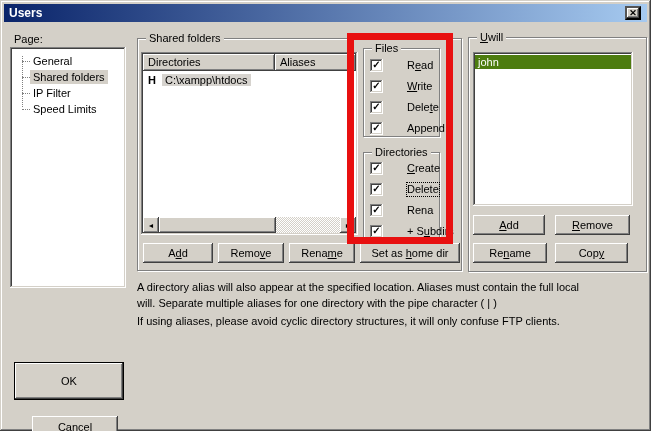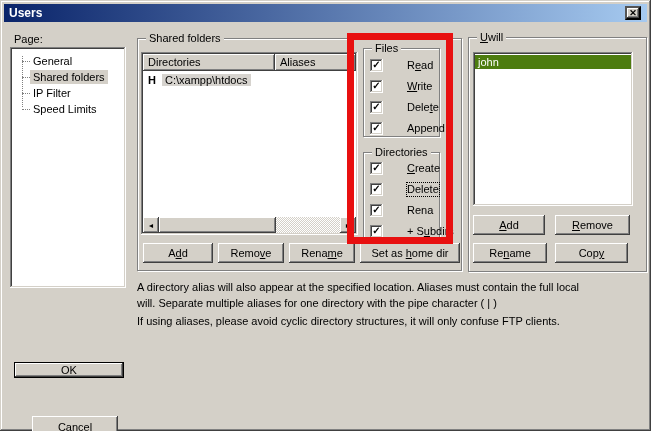--- a/index.html
+++ b/index.html
@@ -251,16 +251,16 @@
   <button class="btn" style="left:555px; top:243px; width:73px; height:20px;">
     <span><span>Cop</span><span class="u">y</span><span></span></span>
   </button>
 
   <div class="notes">
     <div style="left:137px; top:281px;">A directory alias will also appear at the specified location. Aliases must contain the full local</div>
     <div style="left:137px; top:297px;">will. Separate multiple aliases for one directory with the pipe character ( | )</div>
     <div style="left:137px; top:315px;">If using aliases, please avoid cyclic directory structures, it will only confuse FTP clients.</div>
   </div>
 
-  <button class="btn default" style="left:14px; top:362px; width:110px; height:16px;text-align:center;">OK</button>
+  <button class="btn default" style="left:14px; top:362px; width:110px; height:38px;text-align:center;">OK</button>
   <button class="btn" style="left:32px; top:392px; width:86px; height:21px;margin-top:24px;">Cancel</button>
 
 </div>
 
 </body></html>

